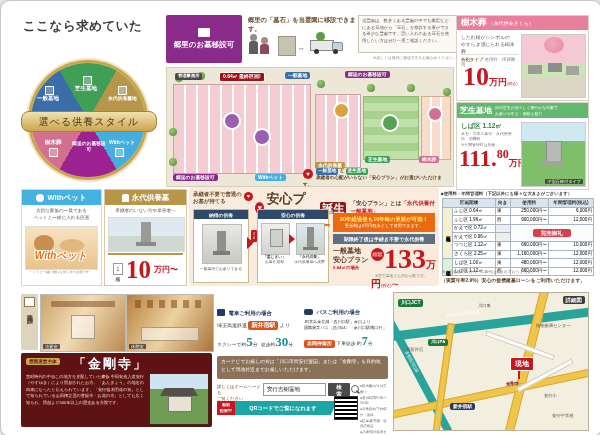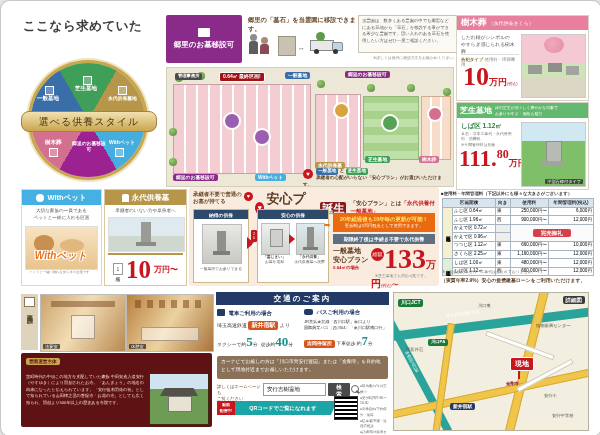--- a/index.html
+++ b/index.html
@@ -334,43 +334,43 @@
     <span class="photo-cap">法要室</span>
   </div>
   <div class="abs" style="left:125px;top:293px;width:86px;height:56px;background:linear-gradient(120deg,#b8803e,#ecd2a0 50%,#a9743a);border:1px solid #bbb;">
     <span class="abs" style="left:8px;top:5px;width:70px;height:8px;background:repeating-linear-gradient(90deg,rgba(120,60,20,.5) 0 6px,transparent 6px 12px);"></span>
     <span class="abs" style="left:14px;top:32px;width:56px;height:12px;background:rgba(255,255,255,.5);border:1px solid #a98;"></span>
     <span class="photo-cap">休憩室</span>
   </div>
 
   <div class="abs" style="left:20px;top:352px;width:191px;height:74px;background:#5e1214;border-radius:2px;">
     <span class="badge abs" style="left:5px;top:5px;background:#caa84f;color:#5e1214;font-size:4.6px;">霊園運営主体</span>
+    <span class="abs serif wht" style="left:52px;top:2px;font-size:13px;font-weight:bold;letter-spacing:2px;">「金剛寺」</span>
     <div class="abs" style="left:5px;top:21px;width:118px;font-size:4.15px;color:#f0dfc0;line-height:1.55;text-align:justify;">室町時代の中頃この地方を支配していた豪族 中田安斎入道安行（やすゆき）により開創されたお寺。「あんぎょう」の地名の由来になったと伝えられています。「安行植木開発の祖」として知られている吉田権之丞の菩提寺「お花の寺」としても広く知られ、開創より500年以上の歴史ある寺院です。</div>
     <div class="abs" style="left:128px;top:20px;width:58px;height:50px;background:linear-gradient(#cfe3f0 0 30%,#6f9c55 30%);border:1px solid #3d2a10;">
       <span class="abs" style="left:10px;top:14px;width:38px;height:8px;background:#55514a;clip-path:polygon(0 100%,12% 0,88% 0,100% 100%);"></span>
       <span class="abs" style="left:18px;top:22px;width:22px;height:14px;background:#e8e2d2;border:1px solid #777;"></span>
     </div>
   </div>
 
   <div class="abs" style="left:215px;top:291px;width:173px;height:137px;">
-    <div class="hdr serif" style="height:13px;background:#243a66;font-size:7.5px;letter-spacing:2px;">交通のご案内</div>
 
     <div class="abs" style="left:1px;top:17px;width:84px;">
       <div style="font-size:5.4px;font-weight:bold;color:#243a66;">
         <span style="display:inline-block;width:8px;height:7px;background:#243a66;border-radius:1px;vertical-align:-1px;margin-right:2px;"></span>
         <span>電車ご利用の場合</span>
       </div>
       <div style="margin-top:4px;font-size:5px;color:#333;">
         <span>埼玉高速鉄道</span>
         <span class="badge" style="background:#d6541e;font-size:6px;">新井宿駅</span>
         <span>より</span>
       </div>
       <div style="margin-top:4px;font-size:4.8px;color:#333;">
         <span>タクシーで約</span><span class="serif" style="font-size:13px;color:#1a8f8a;font-weight:bold;">5</span><span>分</span>
-        <span style="margin-left:2px;">徒歩約</span><span class="serif" style="font-size:13px;color:#1a8f8a;font-weight:bold;">40</span><span>分</span>
+        <span style="margin-left:2px;">徒歩約</span><span class="serif" style="font-size:13px;color:#1a8f8a;font-weight:bold;">30</span><span>分</span>
       </div>
     </div>
 
     <div class="abs" style="left:88px;top:17px;width:84px;">
       <div style="font-size:5.4px;font-weight:bold;color:#243a66;">
         <span style="display:inline-block;width:9px;height:6px;background:#243a66;border-radius:2px;vertical-align:-1px;margin-right:2px;"></span>
         <span>バスご利用の場合</span>
       </div>
       <div style="margin-top:3px;font-size:4.1px;color:#333;line-height:1.5;">
         <div>JR京浜東北線「西川口駅」東口より</div>

